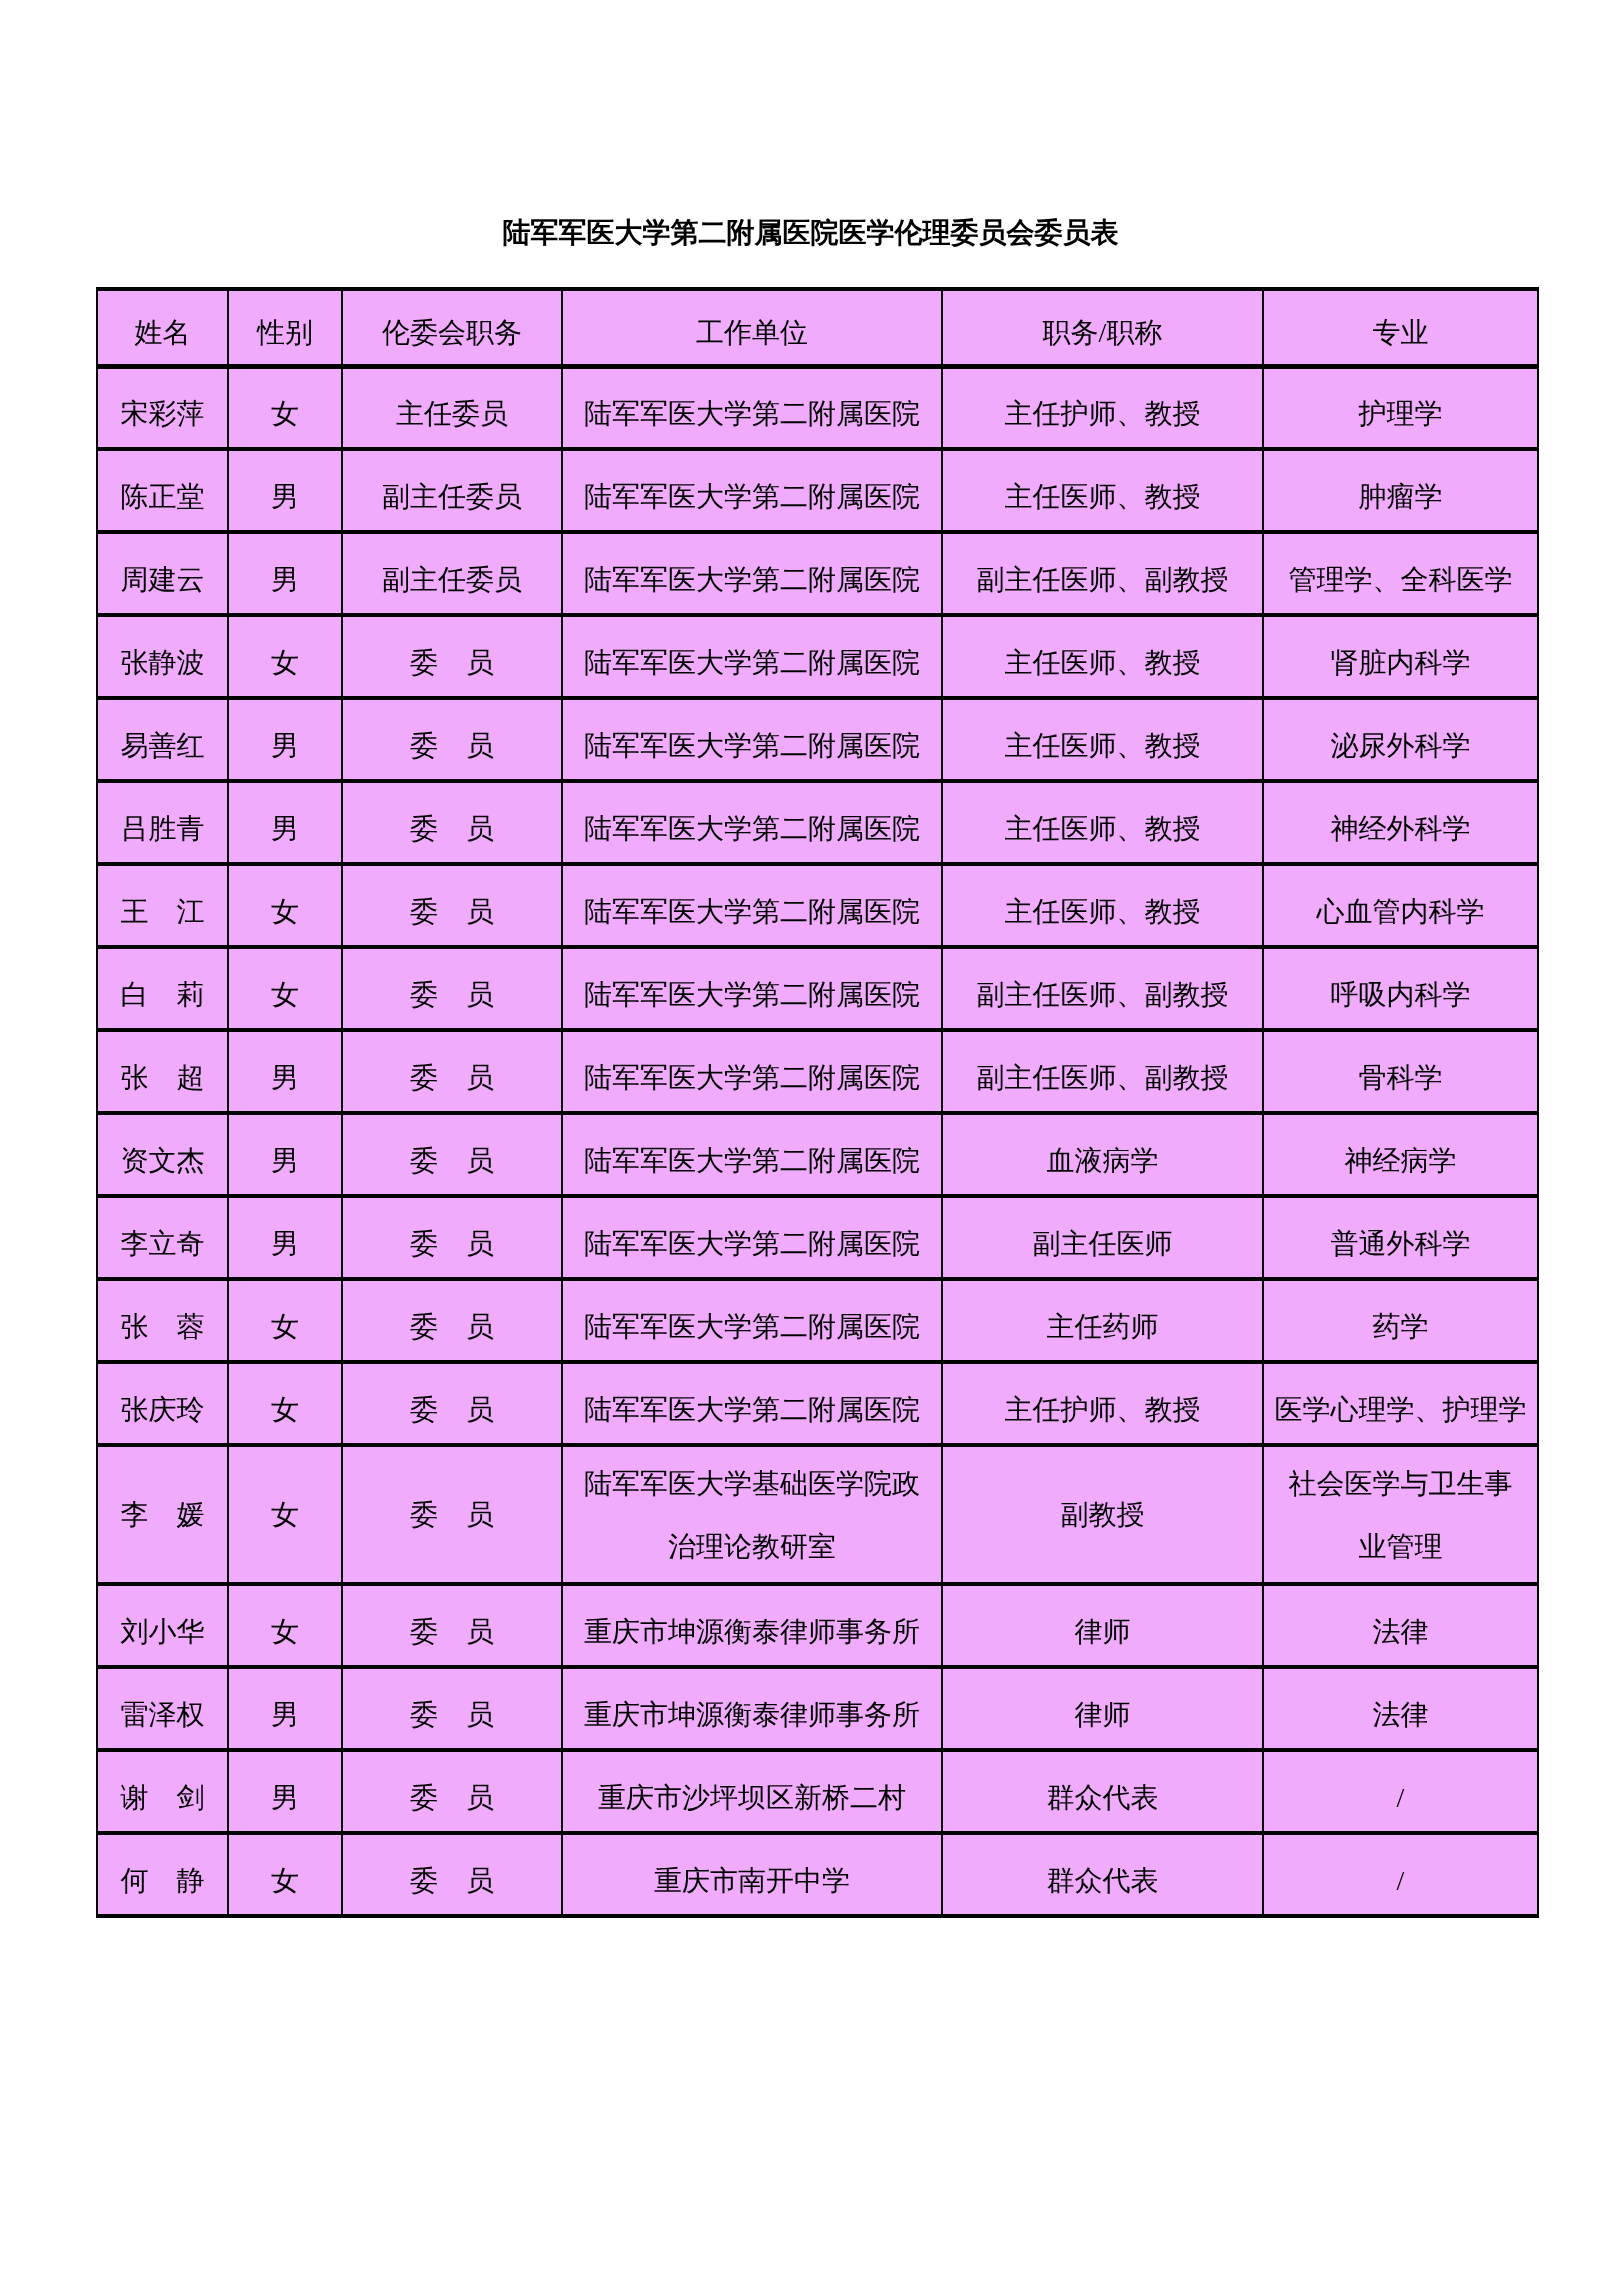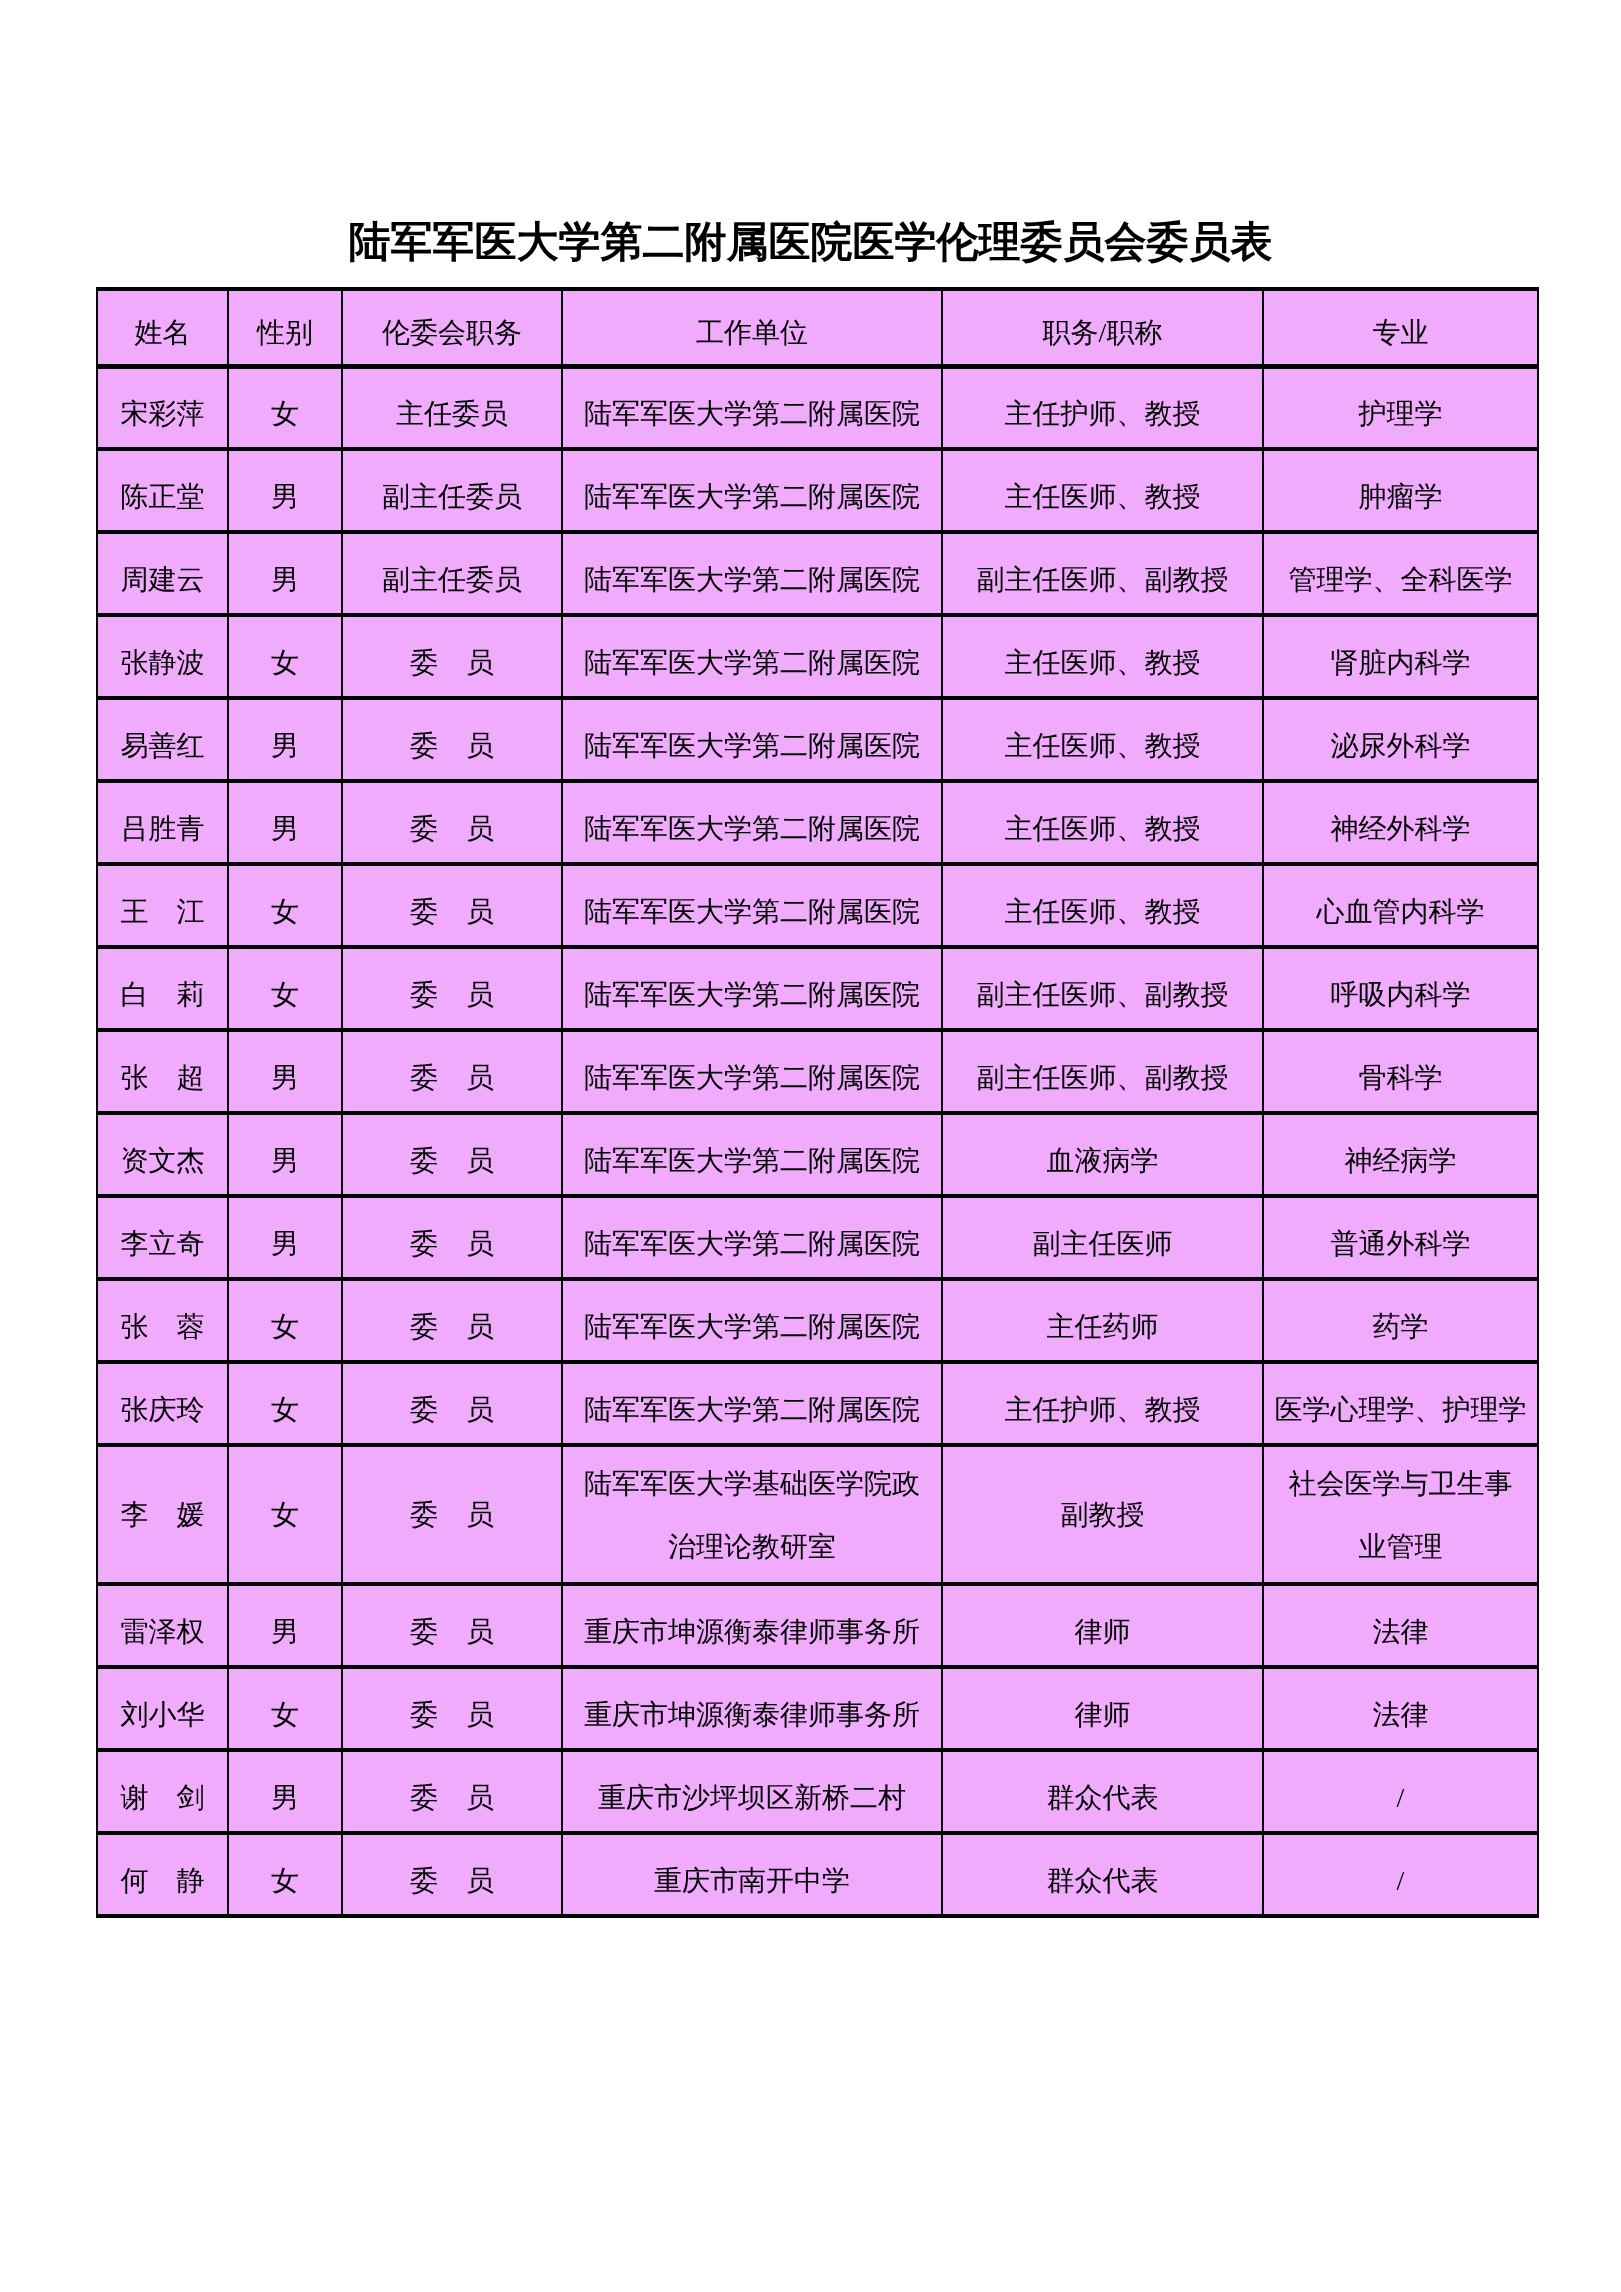--- a/index.html
+++ b/index.html
@@ -10,21 +10,21 @@
     position: relative;
     color: #000000;
     font-family: "Liberation Serif", "DejaVu Serif", serif;
   }
   .page-title {
     position: absolute;
     top: 214px;
     left: 0;
     width: 100%;
     text-align: center;
-    font-size: 42px;
+    font-size: 28px;
     font-weight: 700;
     white-space: nowrap;
   }
   table.committee {
     position: absolute;
     left: 96px;
     top: 287px;
     width: 1441px;
     border-collapse: collapse;
     table-layout: fixed;
@@ -182,30 +182,30 @@
         <td>李　媛</td>
         <td>女</td>
         <td>委　员</td>
         <td>陆军军医大学基础医学院政
 治理论教研室</td>
         <td>副教授</td>
         <td>社会医学与卫生事
 业管理</td>
       </tr>
       <tr>
-        <td>雷泽权</td>
-        <td>男</td>
+        <td>刘小华</td>
+        <td>女</td>
         <td>委　员</td>
         <td>重庆市坤源衡泰律师事务所</td>
         <td>律师</td>
         <td>法律</td>
       </tr>
       <tr>
-        <td>刘小华</td>
-        <td>女</td>
+        <td>雷泽权</td>
+        <td>男</td>
         <td>委　员</td>
         <td>重庆市坤源衡泰律师事务所</td>
         <td>律师</td>
         <td>法律</td>
       </tr>
       <tr>
         <td>谢　剑</td>
         <td>男</td>
         <td>委　员</td>
         <td>重庆市沙坪坝区新桥二村</td>

